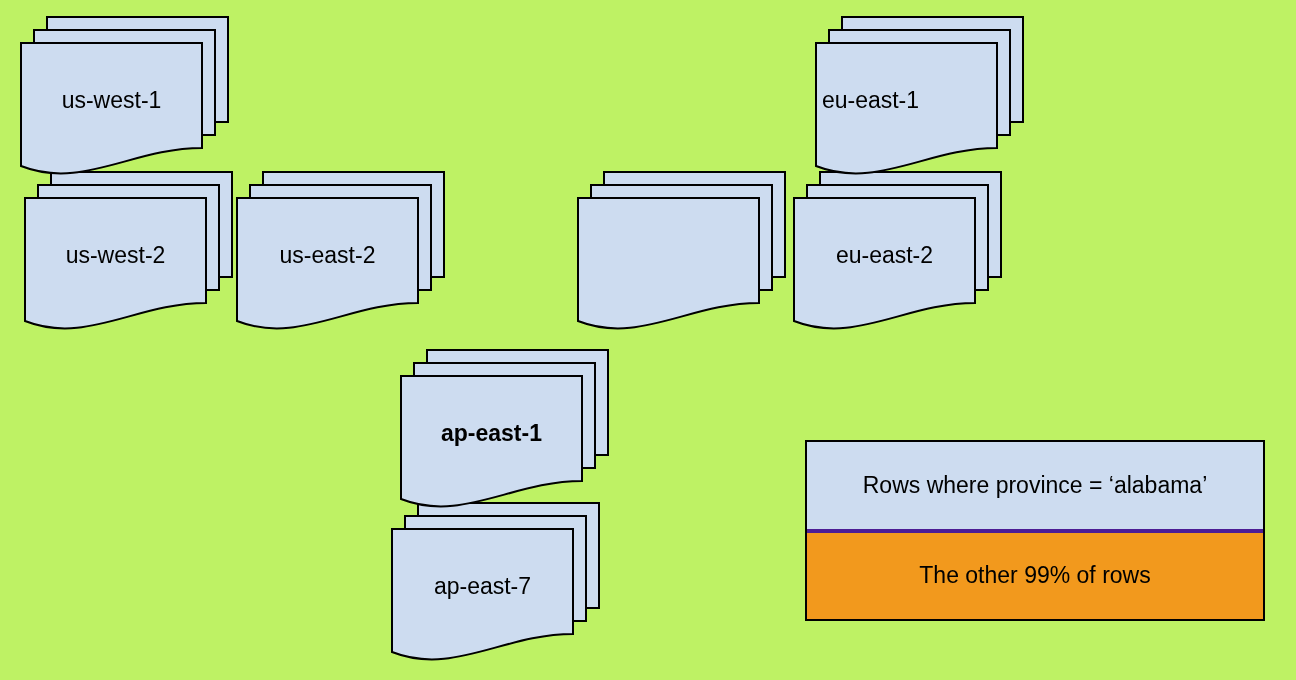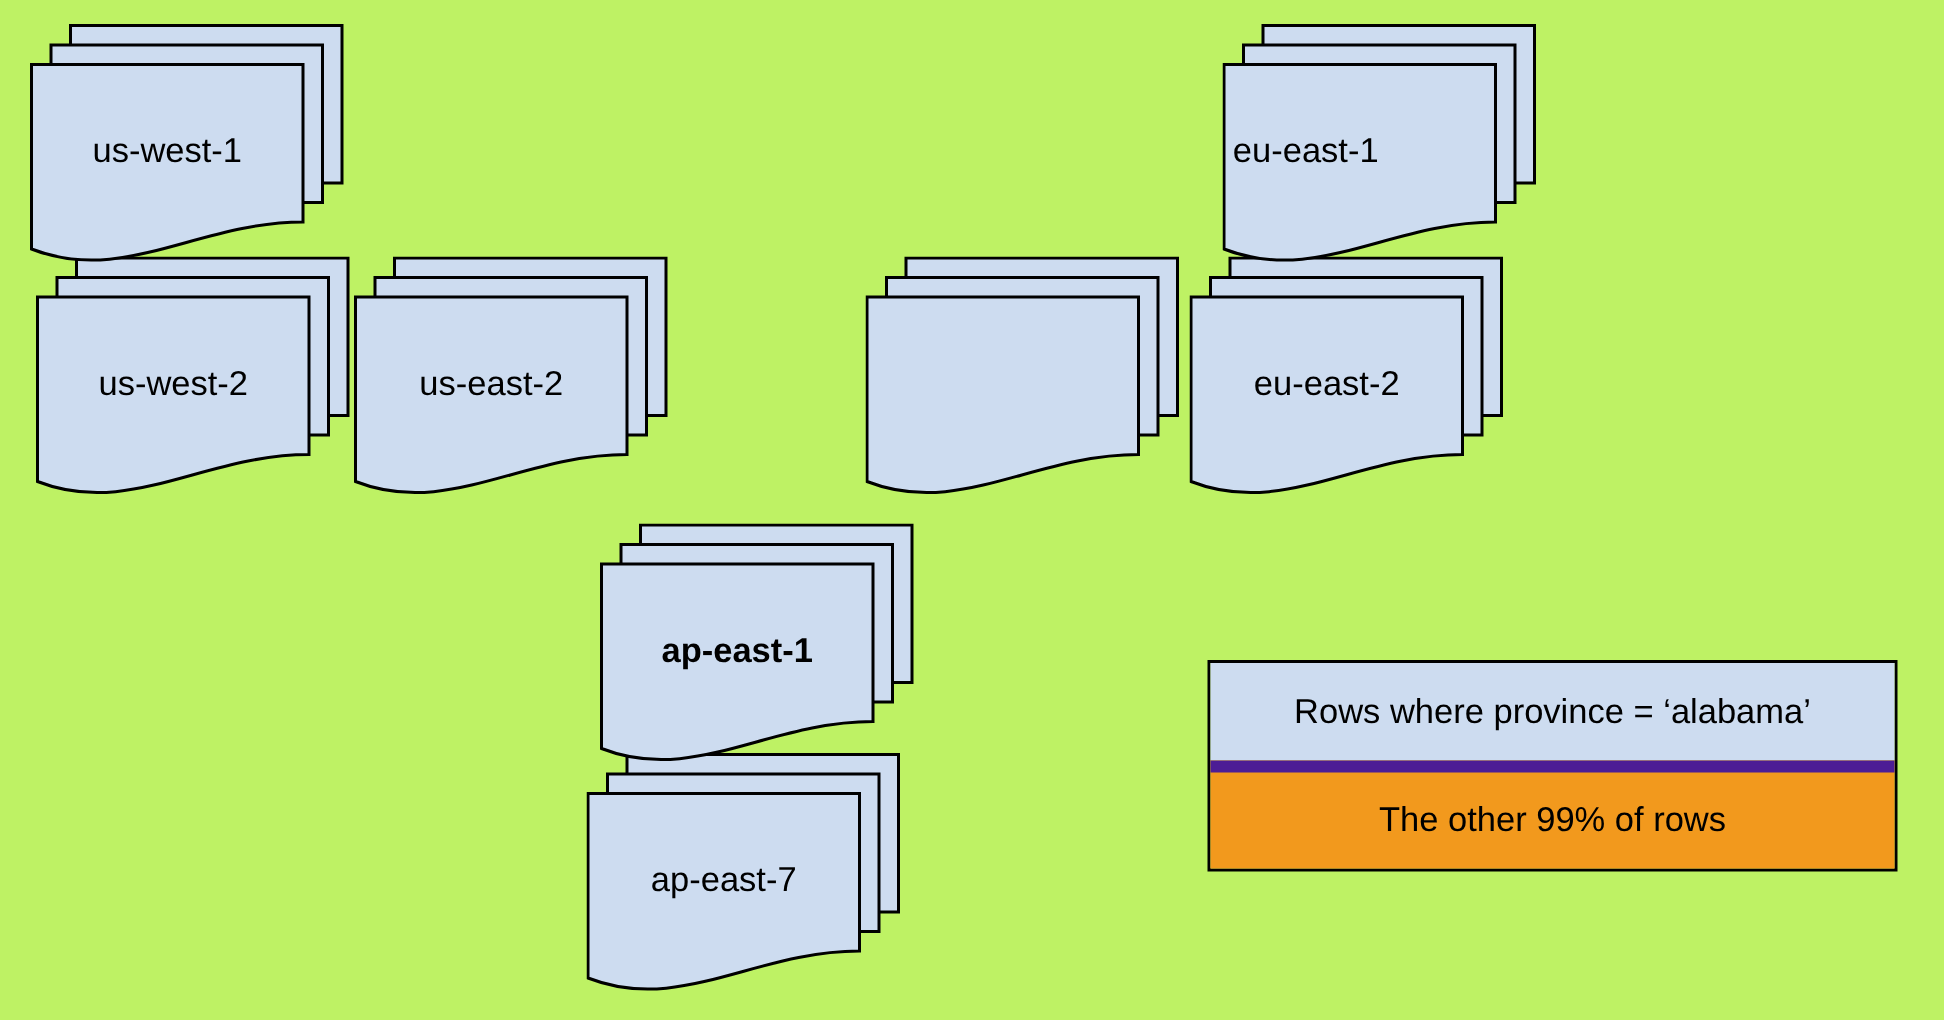--- a/index.html
+++ b/index.html
@@ -52,39 +52,39 @@
   .pos-us-east-2 { left: 236px; top: 171px; }
   .pos-eu-west-2 { left: 577px; top: 171px; }
   .pos-eu-east-2 { left: 793px; top: 171px; }
   .pos-ap-east-1 { left: 400px; top: 349px; font-weight: bold; }
   .pos-ap-east-2 { left: 391px; top: 502px; }
   .legend {
     position: absolute;
     left: 805px;
     top: 440px;
     width: 460px;
-    height: 141px;
+    height: 181px;
     box-sizing: border-box;
     border: 2px solid #000000;
     display: flex;
     flex-direction: column;
     z-index: 3;
   }
   .legend-row {
     flex: 1;
     display: flex;
     align-items: center;
     justify-content: center;
     font-size: 23px;
     color: #000000;
   }
   .legend-row.blue { background: #cddcf0; }
   .legend-row.orange {
     background: #f2991d;
-    border-top: 8px solid #4c1d95;
+    border-top: 4px solid #4c1d95;
   }
 </style>
 </head>
 <body>
 
 <div class="diagram">
 
   <div class="stack z-front pos-us-west-1">
     <svg width="210" height="162" viewBox="0 0 210 162" aria-hidden="true">
       <rect class="sheet" x="27" y="1" width="181" height="105"></rect>

